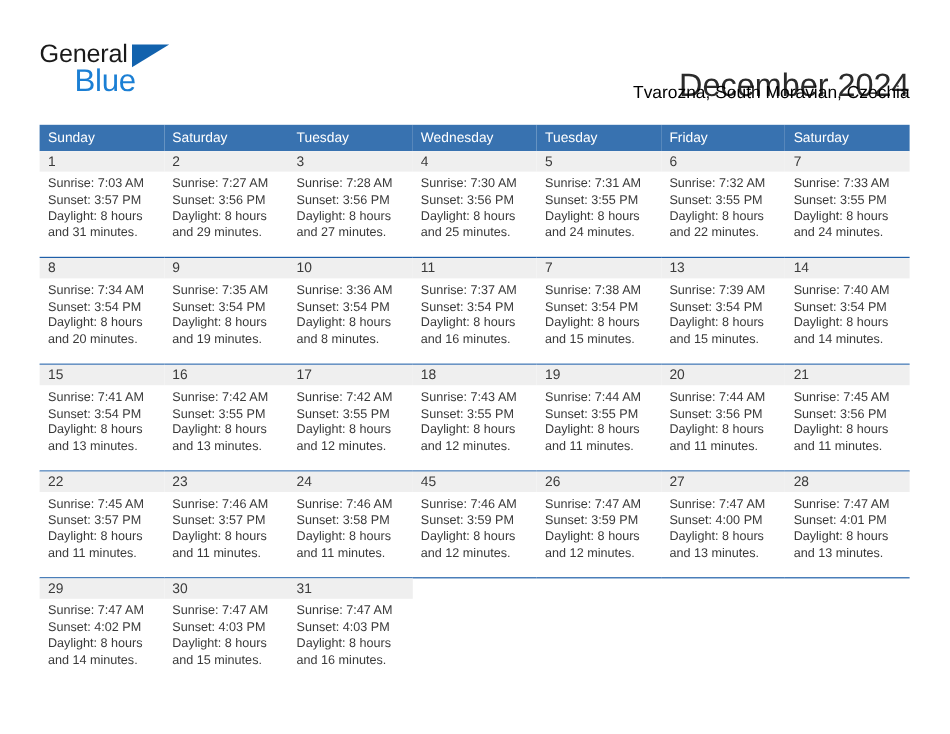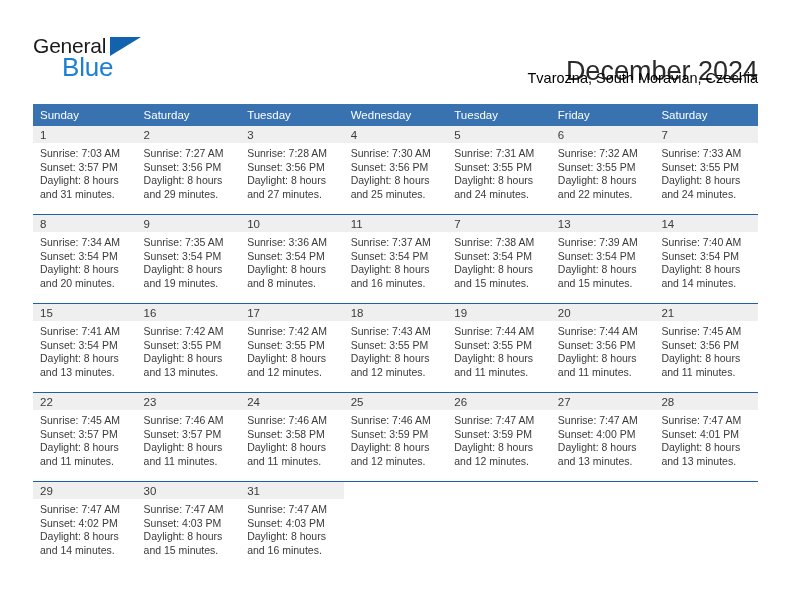--- a/index.html
+++ b/index.html
@@ -456,21 +456,21 @@
                 <div class="cell-body">
                   <div>Sunrise: 7:46 AM</div>
                   <div>Sunset: 3:58 PM</div>
                   <div>Daylight: 8 hours</div>
                   <div>and 11 minutes.</div>
                 </div>
               </div>
             </td>
             <td>
               <div class="cell-inner filled">
-                <div class="daynum-band">25</div>
+                <div class="daynum-band">45</div>
                 <div class="cell-body">
                   <div>Sunrise: 7:46 AM</div>
                   <div>Sunset: 3:59 PM</div>
                   <div>Daylight: 8 hours</div>
                   <div>and 12 minutes.</div>
                 </div>
               </div>
             </td>
             <td>
               <div class="cell-inner filled">

